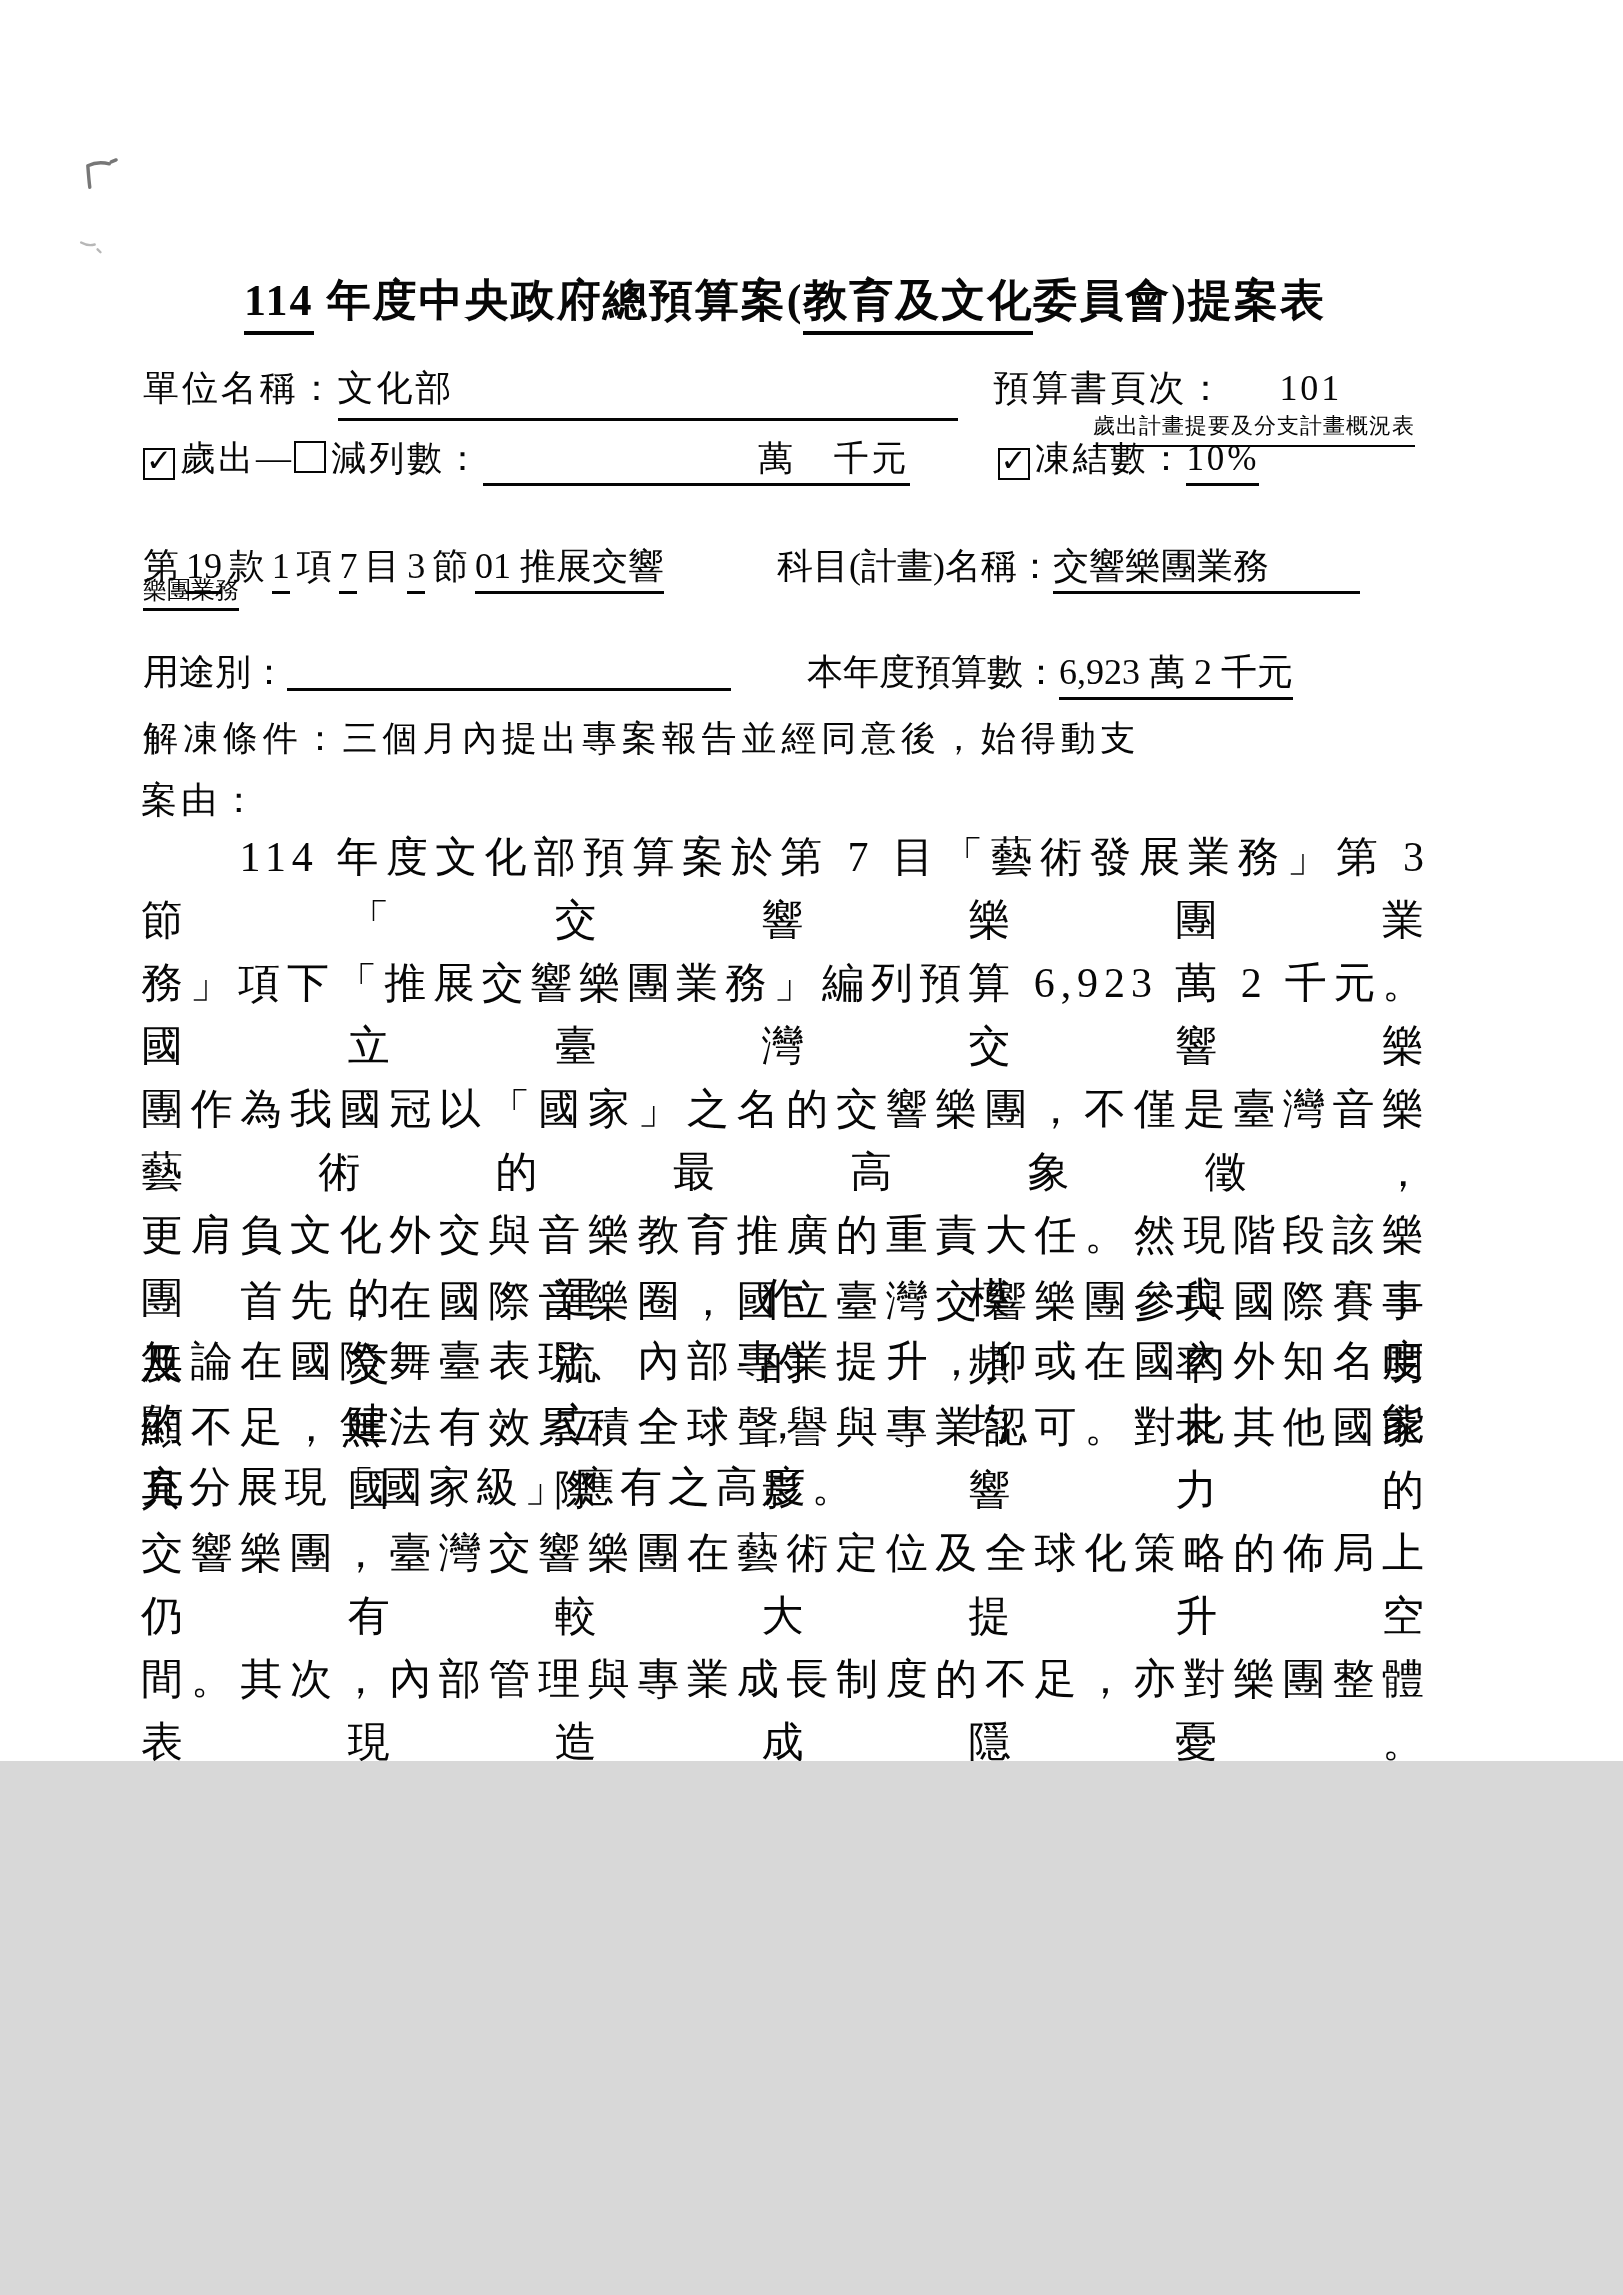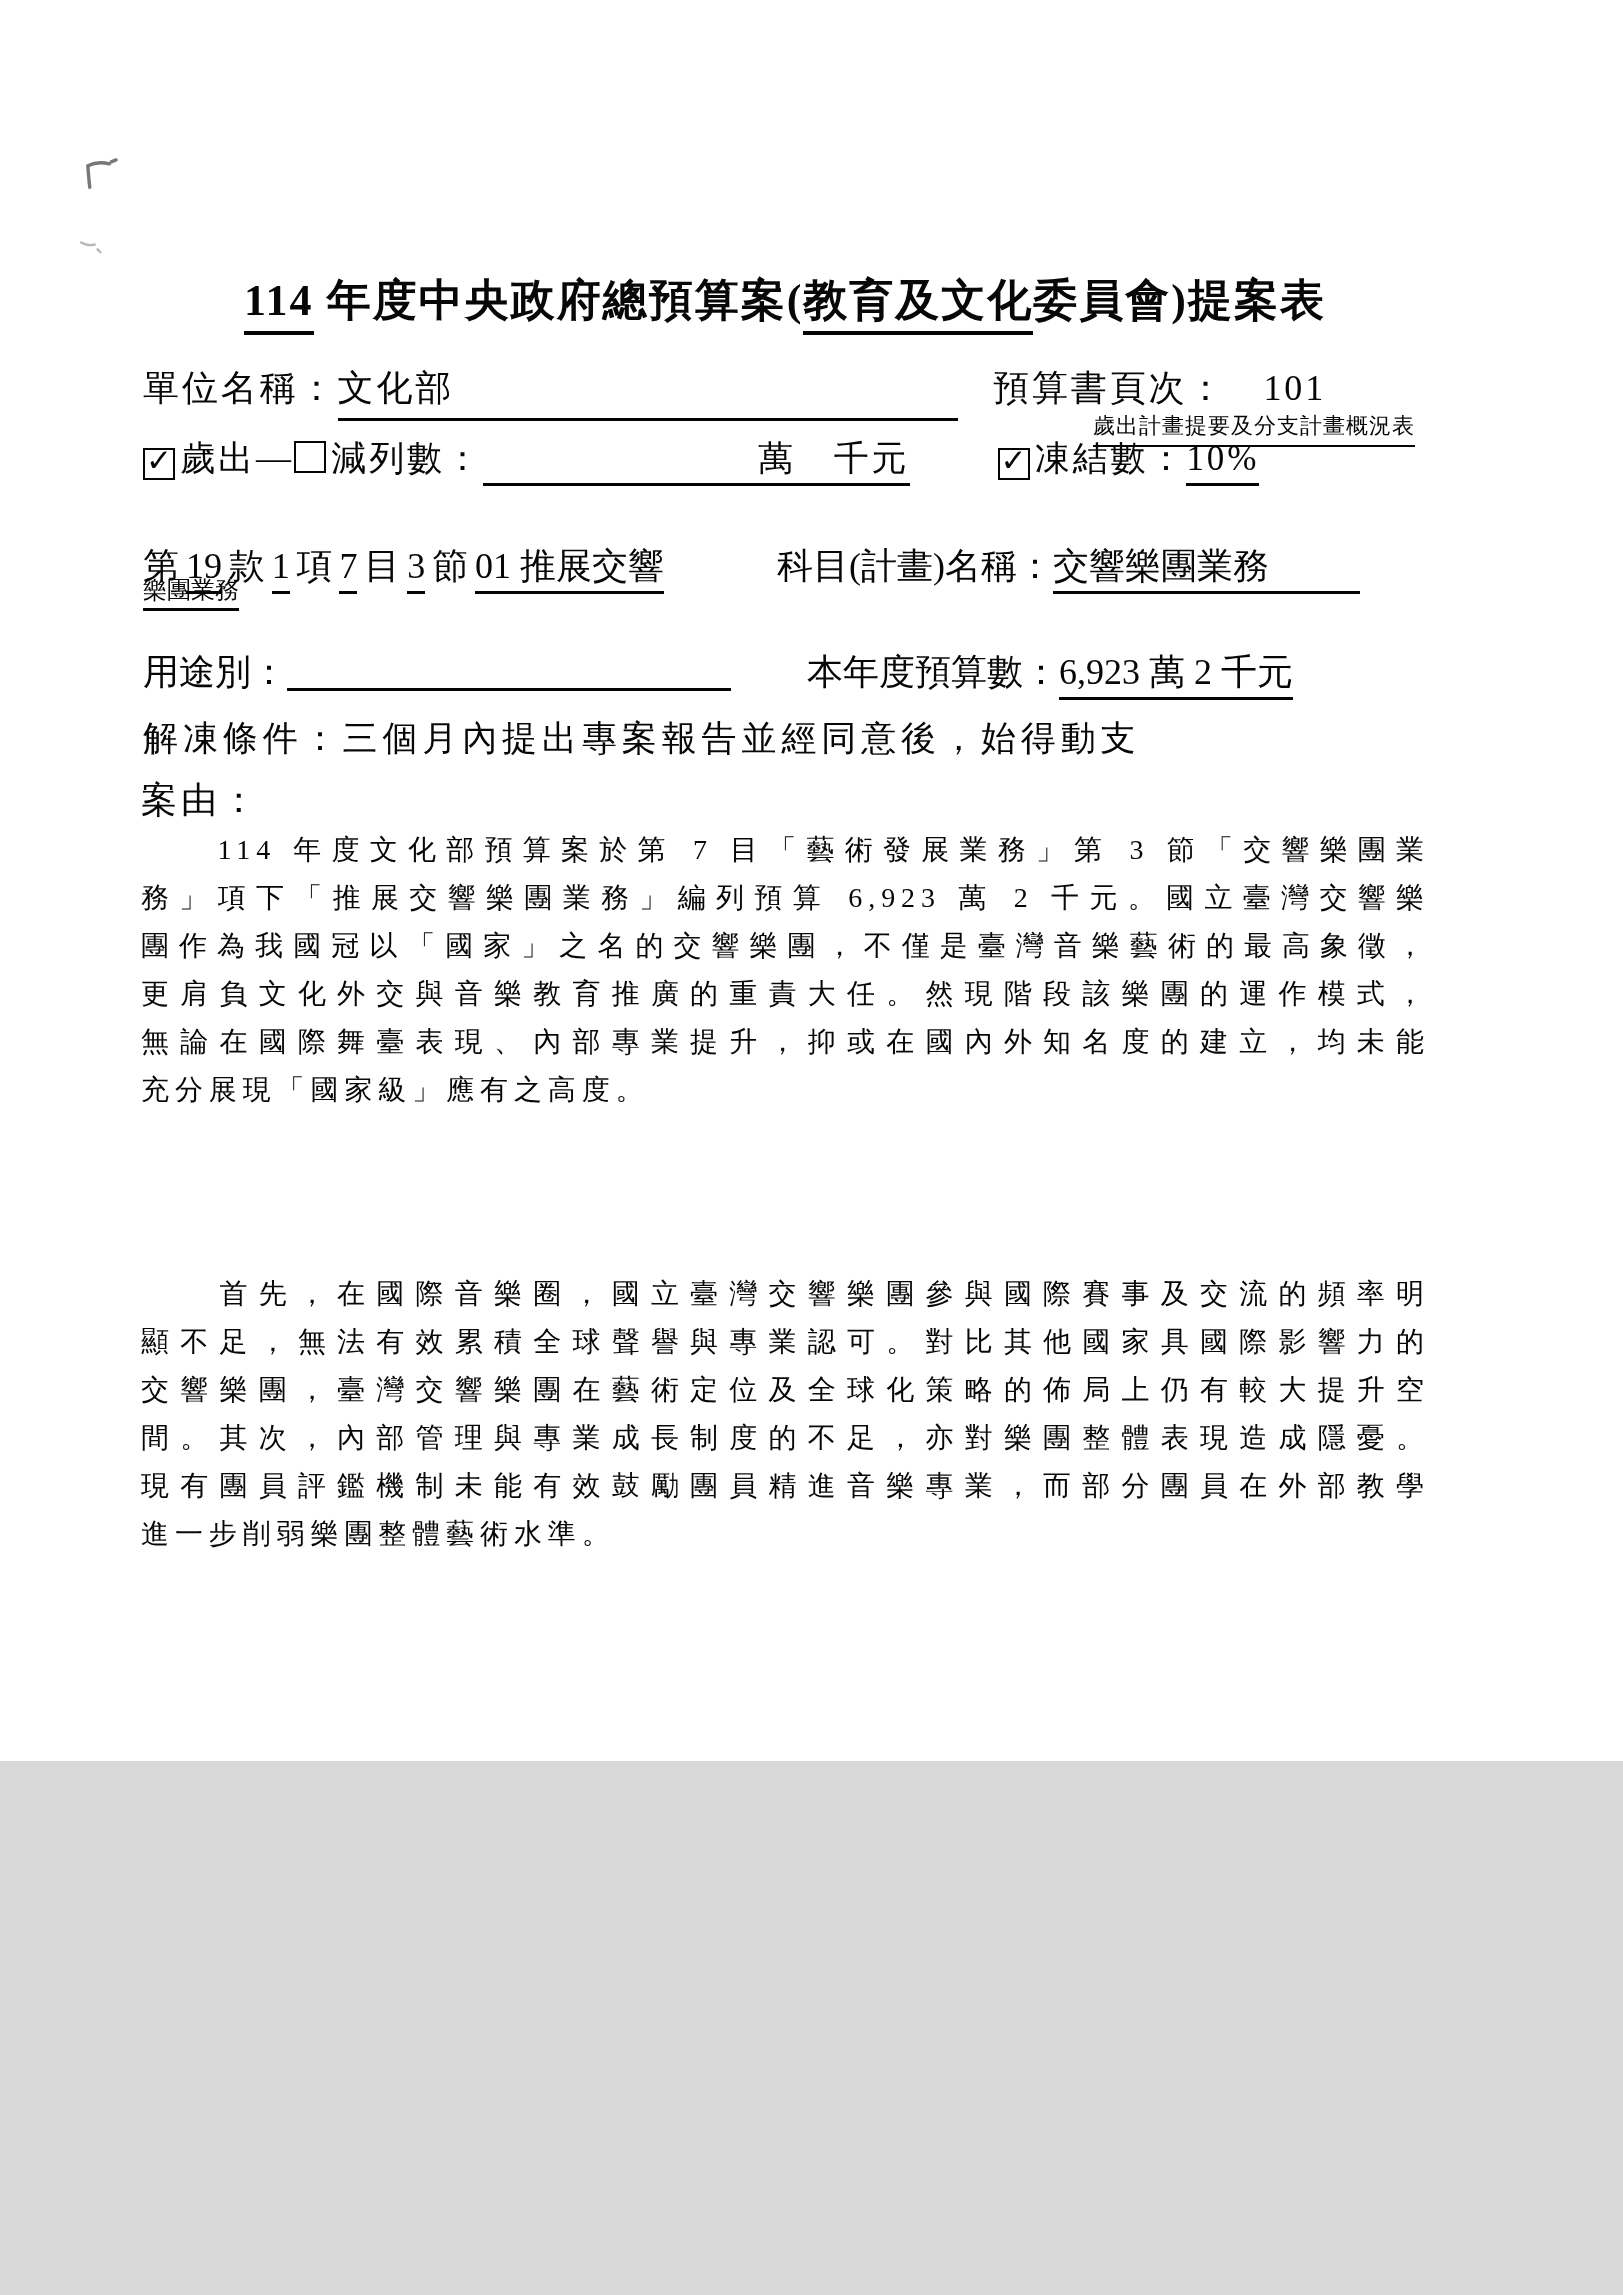--- a/index.html
+++ b/index.html
@@ -19,21 +19,21 @@
     font-size:44px;font-weight:bold;letter-spacing:2px;
   }
   .title .ul{border-bottom:4.4px solid #050505;padding-bottom:5.9px;}
   
   .hrow{font-size:36px;letter-spacing:2.9px;}
   .ul{border-bottom:3.4px solid #050505;padding-bottom:5px;}
   .fill{display:inline-block;border-bottom:3.4px solid #050505;height:1.0em;vertical-align:-6.9px;}
   .unit-row{left:143px;top:364px;}
   .unit-fill{display:inline-block;width:620px;}
   .pagecol{left:993px;top:364px;}
-  .pageval{margin-left:37px;}
+  .pageval{margin-left:53px;}
   .subnote{
     left:1093px;top:411px;
     font-size:22px;letter-spacing:1px;
     border-bottom:2.5px solid #050505;padding-bottom:3.9px;
   }
   
   .cb{
     display:inline-block;width:28.4px;height:28.4px;
     border:2.9px solid #050505;
     vertical-align:-2.9px;margin-right:4.9px;
@@ -50,21 +50,21 @@
   .subjcol{left:777px;top:542px;font-size:36px;}
   .ul-tail{padding-right:91px;}
   .usagerow{left:143px;top:648px;font-size:36px;}
   .usage-fill{width:444px;}
   .budgetcol{left:782px;top:648px;font-size:36px;margin-left:25px;}
   .unfreezerow{left:143px;top:715px;font-size:35px;letter-spacing:4.9px;}
   .caserow{left:141px;top:776px;font-size:36px;letter-spacing:3.9px;}
   
   .para{position:absolute;left:141px;width:1289px;}
   .bline{
-    font-size:28px;letter-spacing:5.9px;line-height:48px;
+    font-size:42px;letter-spacing:5.9px;line-height:63px;
     white-space:pre-wrap;
   }
   .j{text-align:justify;text-align-last:justify;}
   .p1{top:826px;}
   .p2{top:1270px;}
   .p3{top:1790px;}
   .plist{top:2011px;}
   
   .hw{
     position:absolute;

